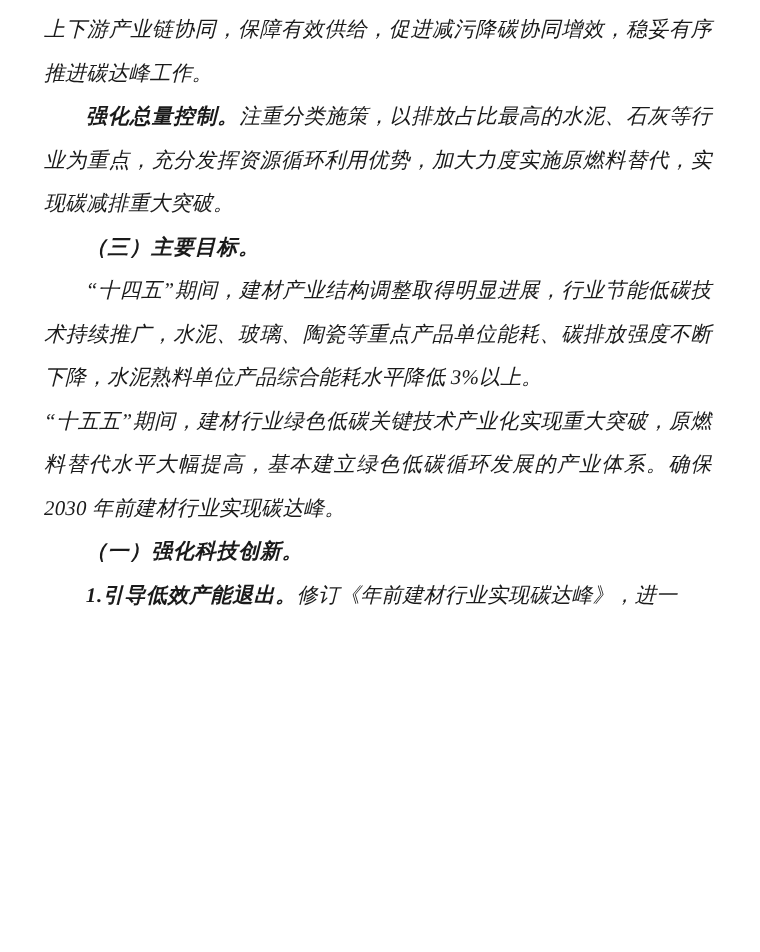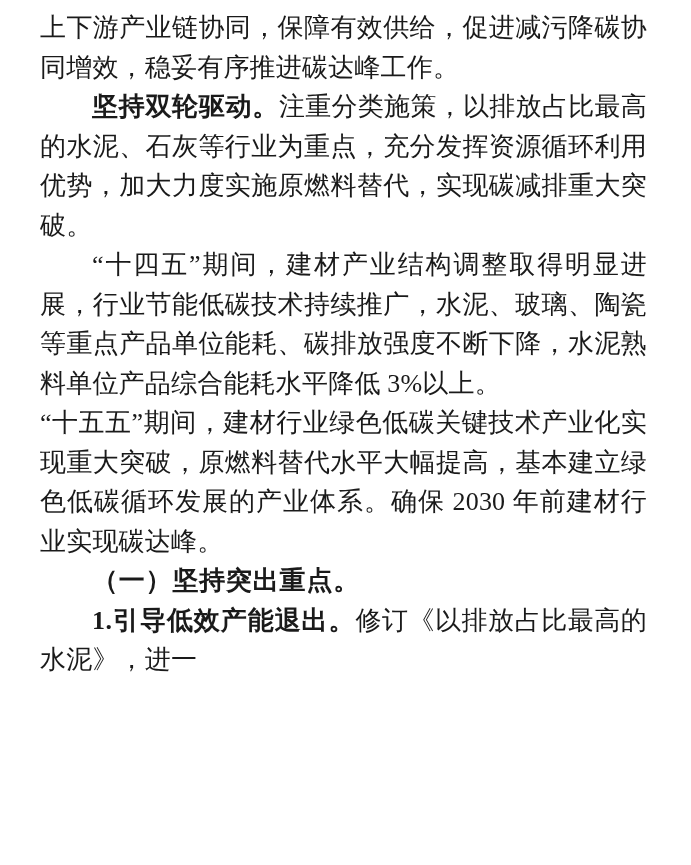--- a/index.html
+++ b/index.html
@@ -15,25 +15,26 @@
     overflow: hidden;
   }
   .page {
     position: relative;
     width: 691px;
     height: 865px;
     box-sizing: border-box;
     padding: 8px 44px 0 40px;
   }
   .doc-body {
-    font-size: 26px;
+    font-size: 19px;
     line-height: 39.5px;
     text-align: justify;
     text-justify: inter-ideograph;
     letter-spacing: 0.2px;
+    font-style: italic;
   }
   p {
     margin: 0;
     padding: 0;
   }
   .para {
     text-indent: 2em;
   }
   .no-indent {
     text-indent: 0;
@@ -54,35 +55,38 @@
 <div class="page">
   <div class="doc-body">
 
     <p class="para no-indent">
       <span>上下游产业链协同，保障有效供给，促进减污降碳协同增效，稳妥有序推进碳达峰工作。</span>
     </p>
 
 
 
     <p class="para">
-      <span class="lead">坚持双轮驱动。</span><span>注重分类施策，以排放占比最高的水泥、石灰等行业为重点，充分发挥资源循环利用优势，加大力度实施原燃料替代，实现碳减排重大突破。</span>
+      <span class="lead">强化总量控制。</span><span>注重分类施策，以排放占比最高的水泥、石灰等行业为重点，充分发挥资源循环利用优势，加大力度实施原燃料替代，实现碳减排重大突破。</span>
     </p>
 
+    <p class="heading">
+      <span>（三）主要目标。</span>
+    </p>
 
     <p class="para">
       <span>“十四五”期间，建材产业结构调整取得明显进展，行业节能低碳技术持续推广，水泥、玻璃、陶瓷等重点产品单位能耗、碳排放强度不断下降，水泥熟料单位产品综合能耗水平降低 3%以上。</span>
     </p>
 
     <p class="para no-indent">
       <span>“十五五”期间，建材行业绿色低碳关键技术产业化实现重大突破，原燃料替代水平大幅提高，基本建立绿色低碳循环发展的产业体系。确保 2030 年前建材行业实现碳达峰。</span>
     </p>
 
 
     <p class="heading">
-      <span>（一）坚持突出重点。</span>
+      <span>（一）强化科技创新。</span>
     </p>
 
     <p class="para">
-      <span class="lead">1.引导低效产能退出。</span><span>修订《以排放占比最高的水泥》，进一</span>
+      <span class="lead">1.引导低效产能退出。</span><span>修订《年前建材行业实现碳达峰》，进一</span>
     </p>
 
   </div>
 </div>
 
 </body></html>

